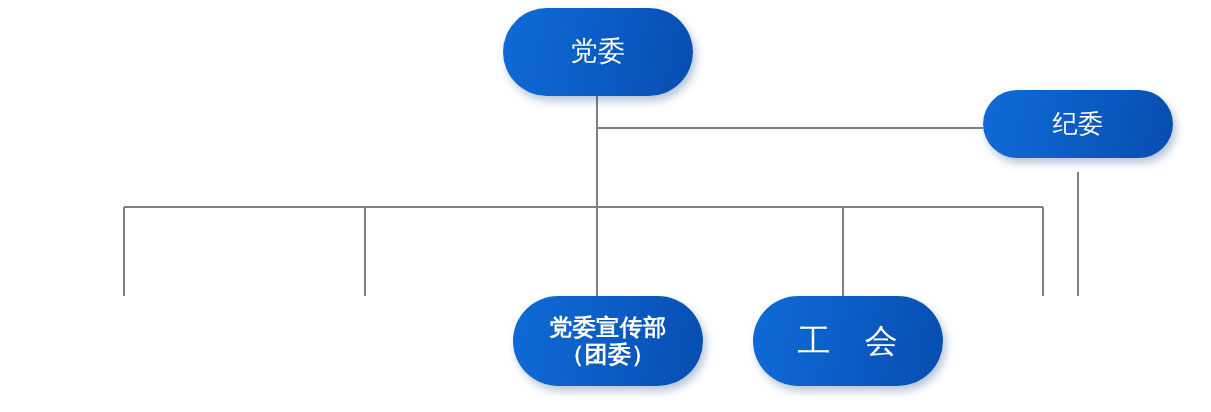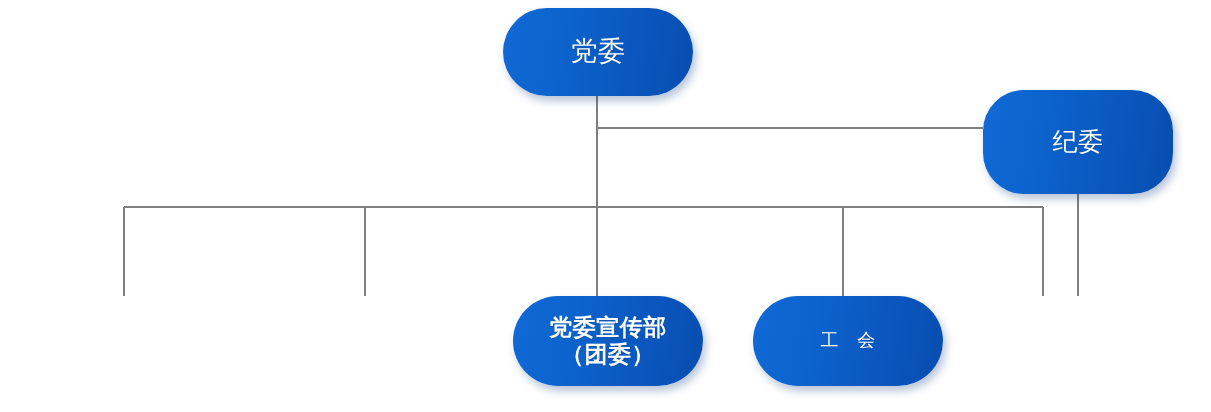--- a/index.html
+++ b/index.html
@@ -57,36 +57,36 @@
     width: 190px;
     height: 88px;
     font-size: 27px;
     border-radius: 44px;
   }
   
   #node-jiwei {
     left: 983px;
     top: 90px;
     width: 190px;
-    height: 104px;
+    height: 68px;
     font-size: 25px;
     border-radius: 41px;
   }
   
   .org-node.leaf {
     top: 296px;
     width: 190px;
     height: 90px;
     font-size: 23px;
     border-radius: 45px;
   }
   #node-leaf-0 { left: 33px; }
   #node-leaf-1 { left: 273px; }
   #node-leaf-2 { left: 513px; font-weight: bold; }
-  #node-leaf-3 { left: 753px; font-size: 18px; }
+  #node-leaf-3 { left: 753px; font-size: 33px; }
   #node-leaf-4 { left: 993px; }
 </style>
 </head>
 <body>
 
 <div id="chart-root">
 
   <svg id="connector-layer" viewBox="0 0 1211 412" width="1211" height="412" aria-hidden="true">
     <g stroke="#7F7F7F" stroke-width="1.2" fill="none" shape-rendering="crispEdges">
 

